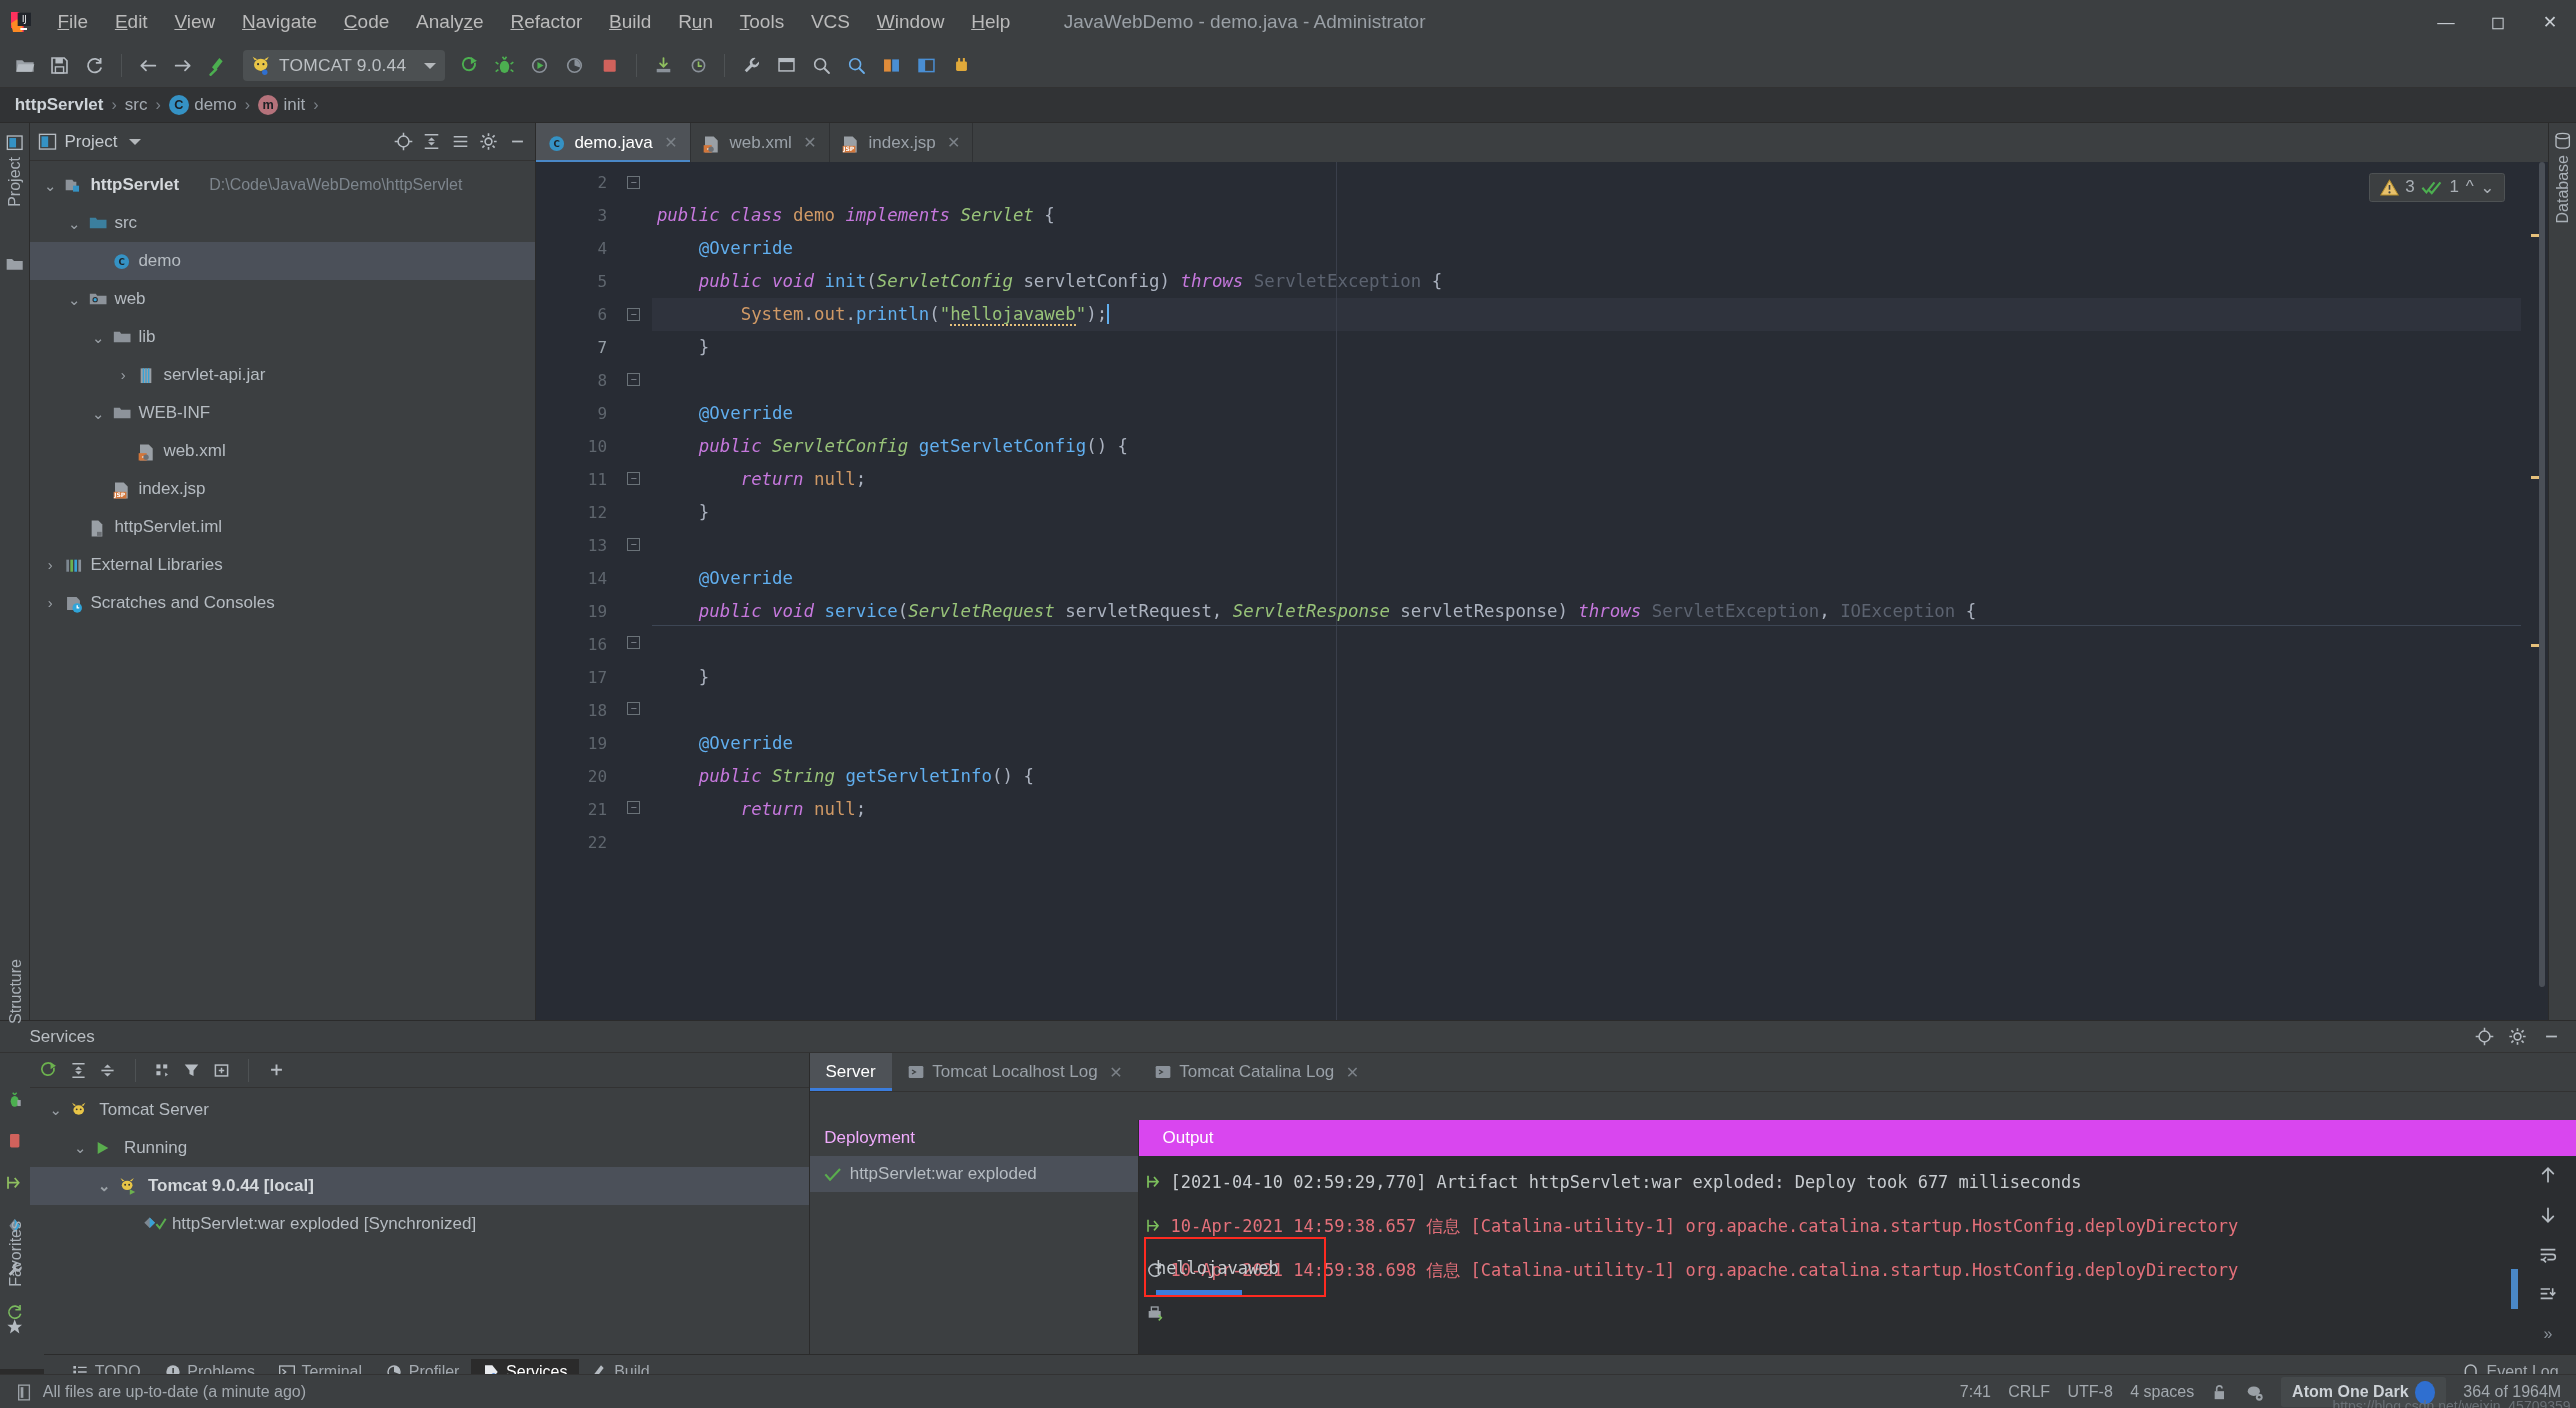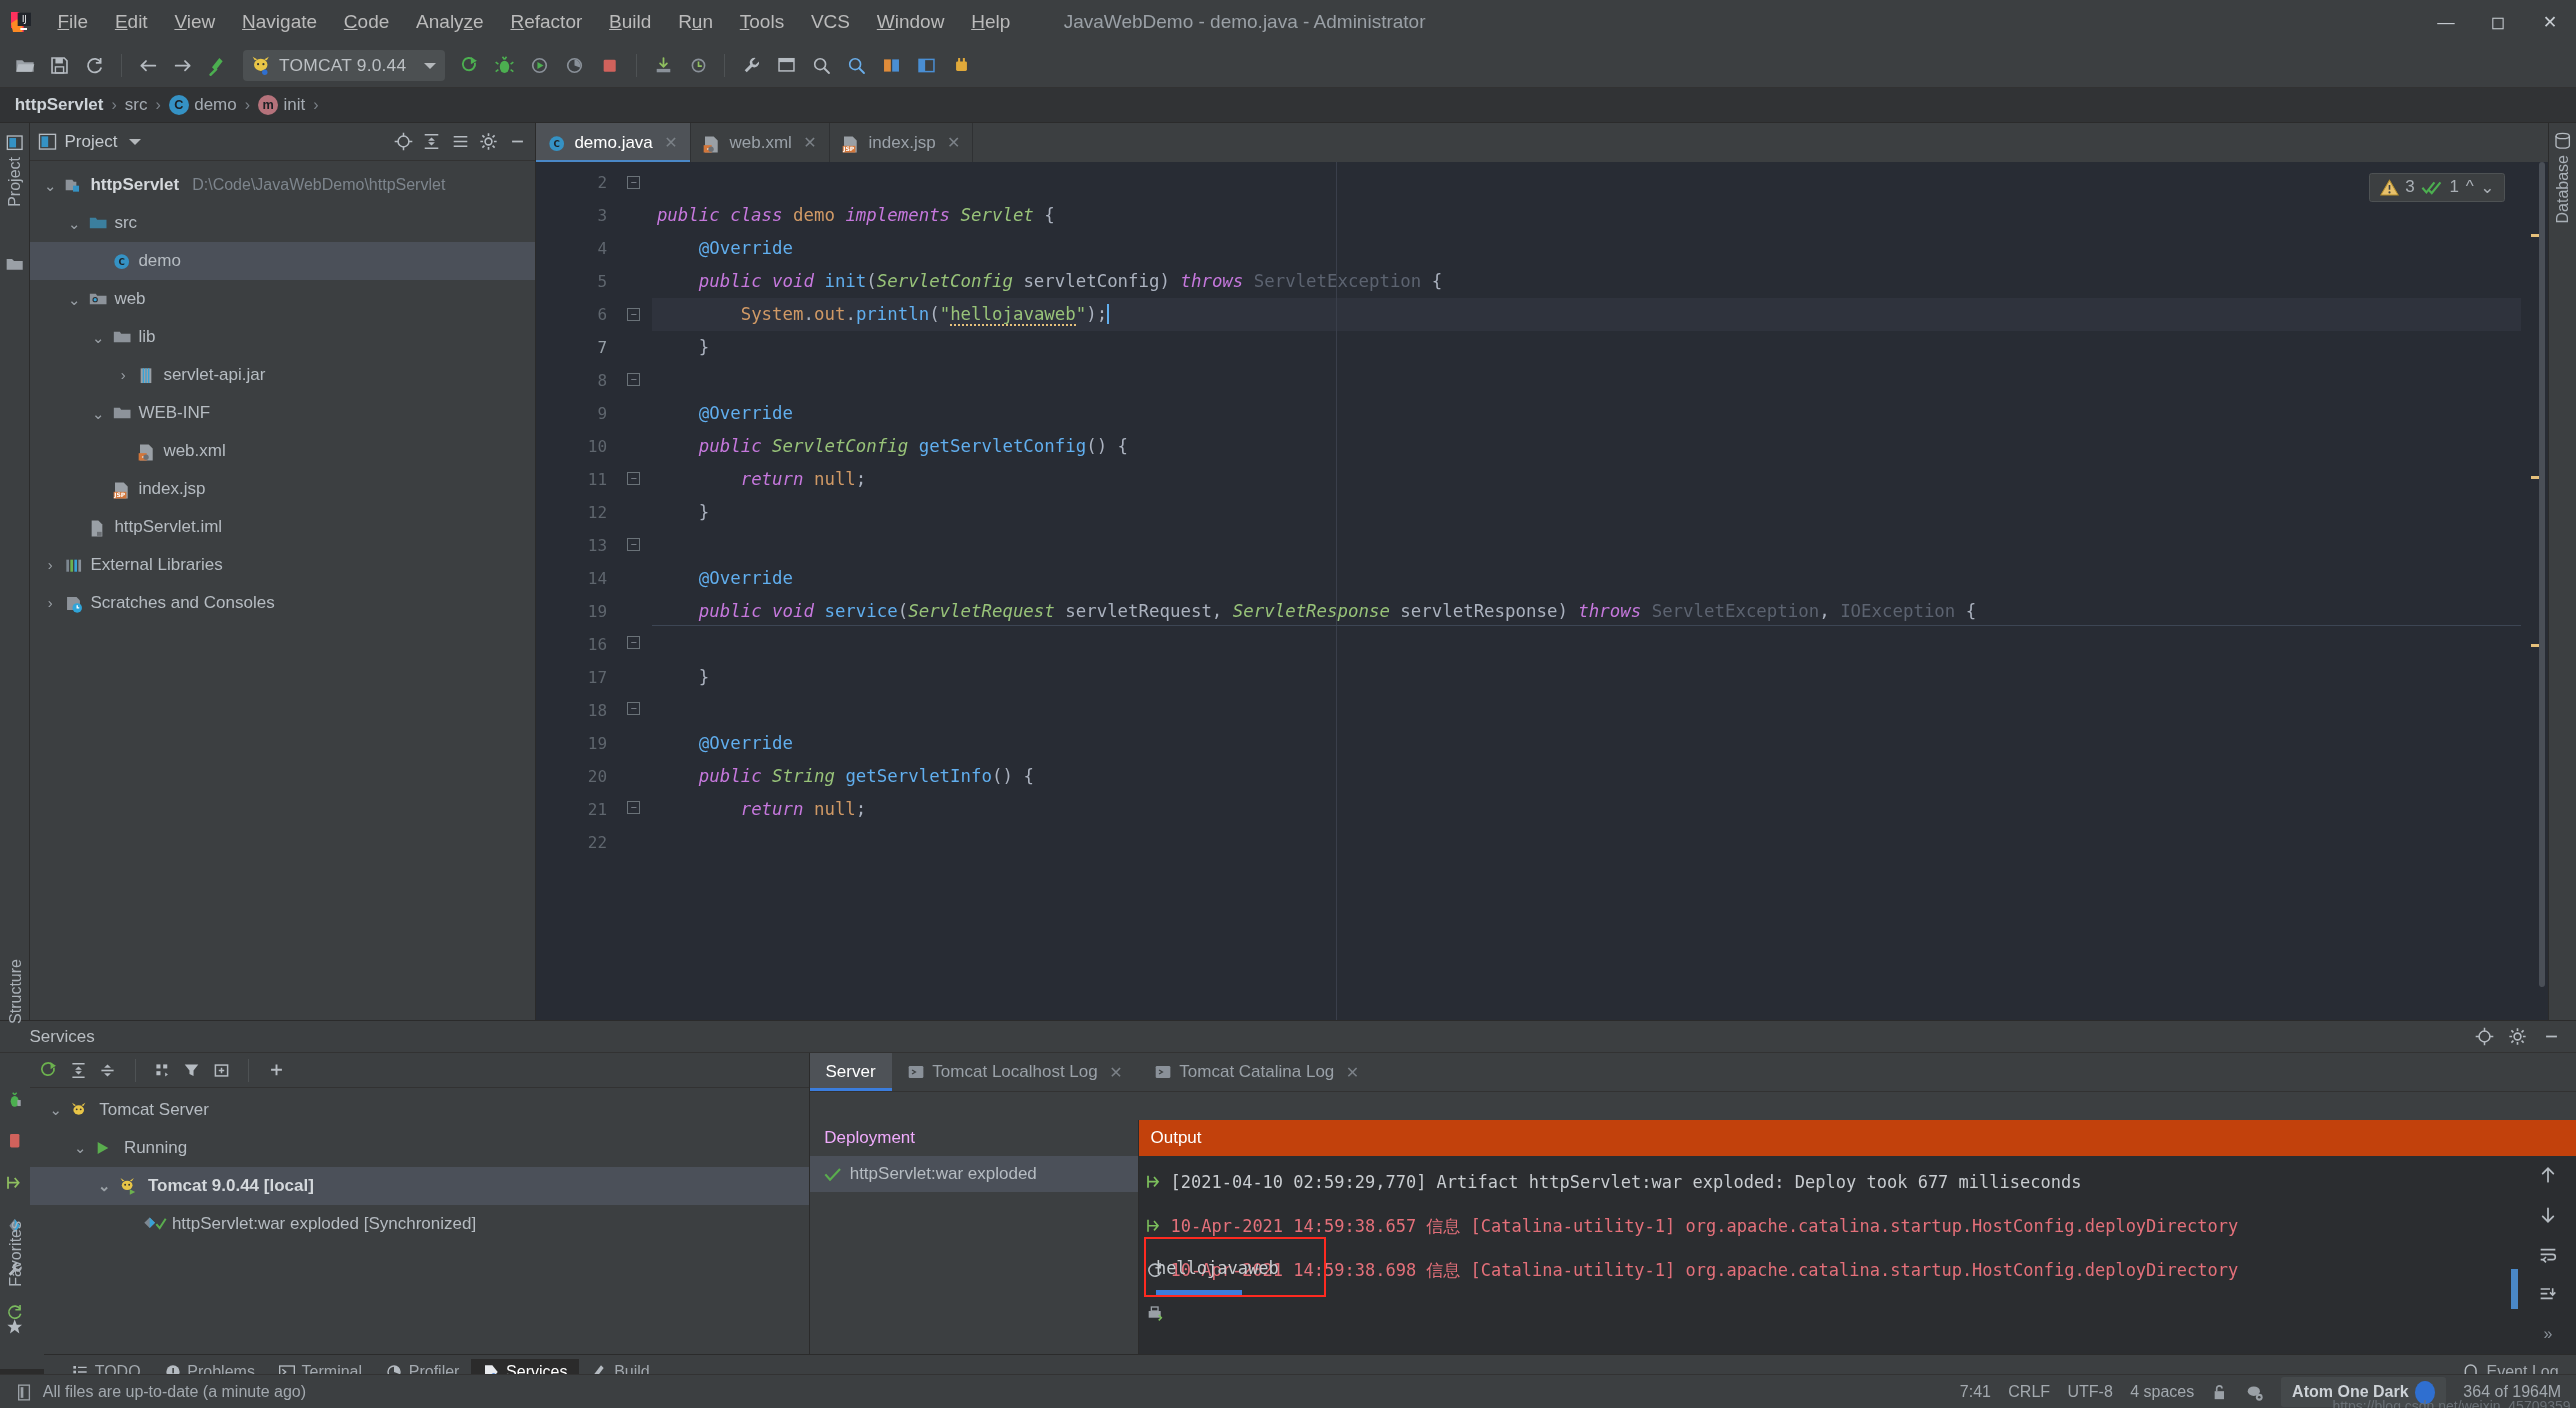--- a/index.html
+++ b/index.html
@@ -85,21 +85,21 @@
   .pp-tools { margin-left: auto; display: flex; align-items: center; gap: 9.4px; }
   .tree { flex: 1; background: #3c3f41; padding-top: 5.4px; overflow: hidden; }
   .tree-row {
     display: flex; align-items: center; height: 38px; font-size: 17px; color: #b6bcc2;
     padding-left: 12px; gap: 6px; white-space: nowrap;
   }
   .tree-row.selected { background: #4b5059; }
   .tw { width: 17.4px; flex: none; display: flex; align-items: center; justify-content: center; color: #9aa0a6; font-size: 14.8px; }
   .folder-ic { width: 19.5px; height: 16px; flex: none; position: relative; }
   .node-label.bold { font-weight: bold; color: #d4d8dc; }
-  .node-path { color: #7d858d; font-size: 16px; margin-left: 7px; }
+  .node-path { color: #7d858d; font-size: 16px; margin-left: 24px; }
 
   
   .editor-area { flex: 1; display: flex; flex-direction: column; background: #282c34; min-width: 0; position: relative; }
   .tabs { height: 39px; background: #3c3f41; display: flex; align-items: stretch; flex: none; }
   .tab {
     display: flex; align-items: center; gap: 7.4px; padding: 0 12px; font-size: 17px;
     color: #9aa1a8; border-right: 0.7px solid #2f3133; position: relative; white-space: nowrap;
   }
   .tab.active { background: #4e5257; color: #ffffff; }
   .tab.active::after { content: ''; position: absolute; left: 0; right: 0; bottom: 0; height: 2px; background: #4a88c7; }
@@ -190,21 +190,21 @@
   .svc-tab.active { background: #4e5257; color: #ffffff; }
   .svc-tab.active::after { content: ''; position: absolute; left: 0; right: 0; bottom: 0; height: 2.7px; background: #3b7ddd; }
   .svc-cols { flex: 1; display: flex; min-height: 0; }
   .deploy-col { width: 329px; flex: none; border-right: 0.7px solid #2b2b2b; display: flex; flex-direction: column; }
   .col-head { height: 36px; display: flex; align-items: center; padding-left: 14.8px; font-size: 17px; color: #f0abfc; }
   .deploy-row {
     display: flex; align-items: center; gap: 8px; height: 36px; padding-left: 14.8px;
     background: #4b5059; font-size: 17px; color: #b6bcc2; white-space: nowrap;
   }
   .output-col { flex: 1; display: flex; flex-direction: column; min-width: 0; background: #2b2d30; }
-  .out-head { height: 36px; display: flex; align-items: center; padding-left: 12px; font-size: 17px; color: #ffffff; background: #c2410c; }
+  .out-head { height: 36px; display: flex; align-items: center; padding-left: 24px; font-size: 17px; color: #ffffff; background: #d946ef; }
   .out-body { flex: 1; display: flex; min-height: 0; position: relative; background: #2b2d30; }
   .out-gutter { width: 32px; flex: none; background: #2b2d30; padding-top: 4px; }
   .out-gi { height: 44px; display: flex; align-items: center; justify-content: center; }
   .out-lines { flex: 1; padding-top: 4px; font-family: "DejaVu Sans Mono", monospace; font-size: 17px; min-width: 0; overflow: hidden; }
   .oline { height: 44px; line-height: 44px; white-space: nowrap; color: #c8ccd0; }
   .oline.err { color: #e4707a; }
   .hl-box { position: absolute; border: 2.7px solid #ff2a20; left: 5.4px; top: 81px; width: 182px; height: 60px; }
   .hl-text { position: absolute; left: 17.4px; top: 102px; font-family: "DejaVu Sans Mono", monospace; font-size: 17px; color: #c8ccd0; }
   .hl-underline { position: absolute; left: 17.4px; top: 134px; width: 86px; height: 4.7px; background: #3b7ddd; }
   .out-rail { width: 56px; flex: none; background: #2b2d30; display: flex; flex-direction: column; align-items: center; padding-top: 9.4px; gap: 20px; }

